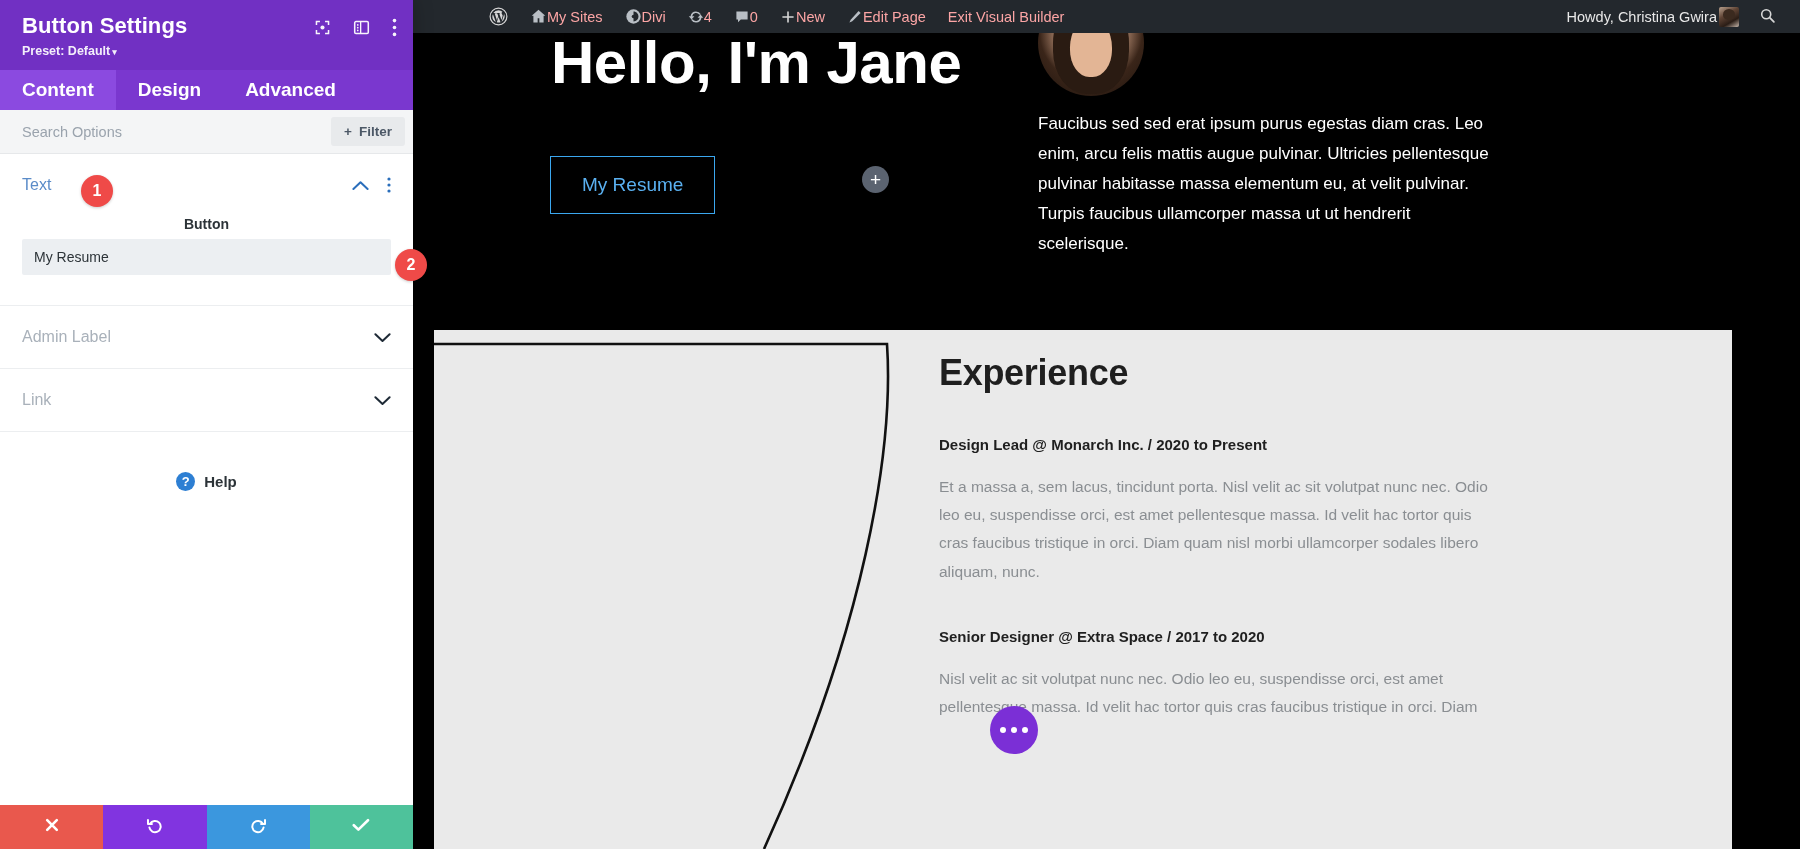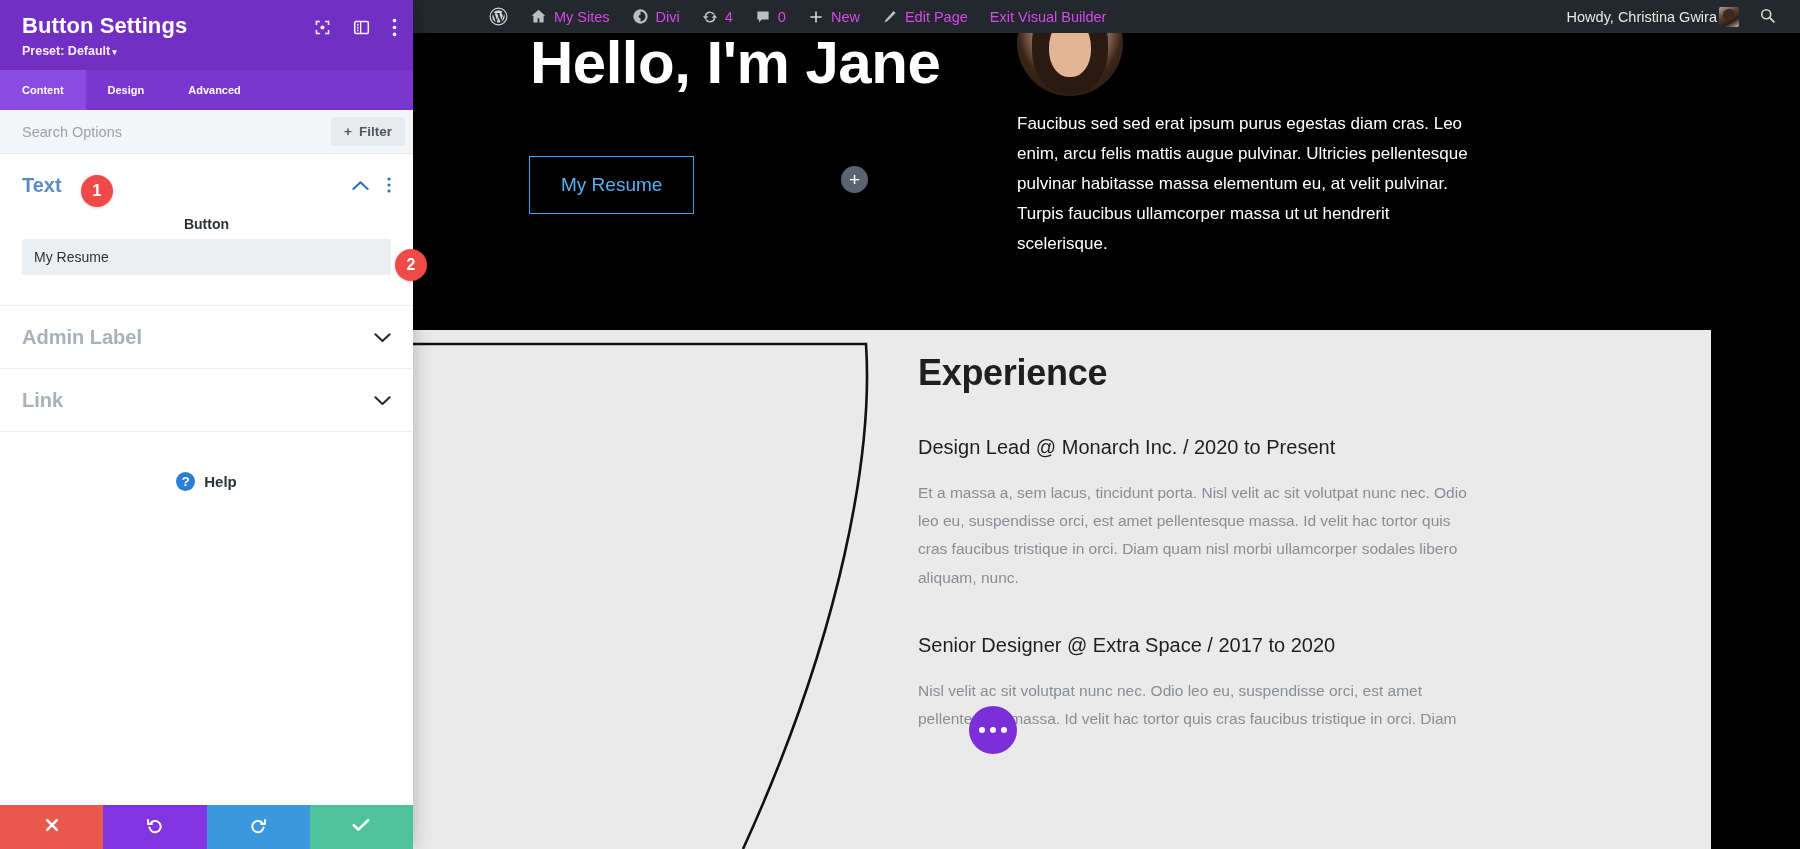--- a/index.html
+++ b/index.html
@@ -13,22 +13,22 @@
 
   
   .wp-adminbar {
     position: absolute; top: 0; left: 0; width: 1800px; height: 33px;
     background: #23282d; color: #e8e8e8;
     display: flex; align-items: center;
     font-size: 14.5px; z-index: 30;
   }
   .wp-left { display: flex; align-items: center; padding-left: 478px; gap: 0; }
   .ab-item {
-    display: flex; align-items: center; gap: 7px;
-    padding: 16px 11px; height: 33px; color: #d946ef;
+    display: flex; align-items: center; 
+    padding: 16px 11px; height: 33px; color: #fca5a5;
     white-space: nowrap; cursor: pointer;
   }
   .ab-icon { display: inline-flex; align-items: center; justify-content: center; }
   .ab-icon svg { display: block; }
   .wp-right {
     margin-left: auto; display: flex; align-items: center; padding-right: 14px;
   }
   .howdy { display: flex; align-items: center; gap: 2px; padding: 0 10px; cursor: pointer; height: 33px; }
   .avatar-mini {
     width: 20px; height: 20px; border-radius: 2px; overflow: hidden;
@@ -59,21 +59,21 @@
   .panel-preset { font-size: 12.5px; margin-top: 6px; opacity: .92; font-weight: 600; cursor: pointer; }
   .caret-sm { font-size: 9px; margin-left: 2px; }
   .head-icons { margin-left: auto; display: flex; align-items: center; gap: 22px; padding-top: 4px; }
   .hicon { cursor: pointer; opacity: .95; display:flex; }
 
   .panel-tabs {
     background: #7a37cf; display: flex; height: 40px; align-items: stretch;
   }
   .tab {
     display: flex; align-items: center; justify-content: center;
-    color: #fff; font-size: 11px; font-weight: 600;
+    color: #fff; font-size: 19px; font-weight: 600;
     padding: 16px 22px; cursor: pointer;
   }
   .tab.active { background: #8b4ae0; }
 
   .panel-search {
     height: 44px; background: #f4f5f6; border-bottom: 1px solid #e6e8ea;
     display: flex; align-items: center; padding: 0 8px 0 22px; position: relative;
   }
   .search-input {
     flex: 1; border: none; background: transparent; outline: none;
@@ -87,21 +87,21 @@
     padding: 7px 13px; display: flex; align-items: center; gap: 7px;
     cursor: pointer; font-family: "Liberation Sans", sans-serif;
   }
 
   .panel-body { flex: 1; overflow: hidden; background: #fff; }
 
   .toggle-section { border-bottom: 1px solid #eceef0; padding: 0 22px; }
   .toggle-head {
     display: flex; align-items: center; height: 62px; cursor: pointer; position: relative;
   }
-  .toggle-title { font-size: 20px; color: #5a8bc8; font-weight: 700; }
+  .toggle-title { font-size: 16px; color: #5a8bc8; font-weight: 400; }
   .toggle-title.closed { color: #a9b1ba; }
   .toggle-actions { margin-left: auto; display: flex; align-items: center; gap: 18px; }
   .chev { color: #2a6ebb; display:flex; cursor:pointer; }
   .chev.grey { color: #1e2a36; }
   .dots-v { display:flex; cursor:pointer; color:#2a6ebb; }
 
   .field-block { padding: 0 0 30px 0; }
   .field-label { font-size: 14px; font-weight: 700; color: #2c3338; margin-bottom: 7px; text-align: center; }
   .field-input {
     width: 100%; background: #eceff2; border: none; border-radius: 2px;
@@ -136,21 +136,21 @@
     background: #ef4a48; color: #fff; font-size: 16px; font-weight: 700;
     display: flex; align-items: center; justify-content: center;
     z-index: 60; box-shadow: 0 1px 3px rgba(0,0,0,.2);
     font-family: "Liberation Sans", sans-serif;
   }
   #badge1 { left: 81px; top: 175px; }
   #badge2 { left: 395px; top: 249px; }
 
   
   .page {
-    position: absolute; top: 33px; left: 413px;
+    position: absolute; top: 33px; left: 434px;
     width: 1298px; height: 816px; overflow: hidden; background: #a16207;
   }
   .hero {
     position: relative; background: #000; height: 297px; width: 100%;
   }
   .hero-inner { position: relative; height: 100%; }
   .hero-title {
     position: absolute; left: 117px; top: -5px;
     color: #fff; font-size: 60px; font-weight: 700; letter-spacing: -.5px;
     white-space: nowrap;
@@ -185,21 +185,21 @@
   .hero-para {
     position: absolute; left: 604px; top: 76px; width: 452px;
     color: #fff; font-size: 17px; line-height: 1.77;
   }
 
   .lower { position: relative; height: 519px; background: #eaeaea; }
   .swoosh { position: absolute; left: 0; top: 0; width: 700px; height: 519px; }
   .exp-wrap { position: absolute; left: 505px; top: 22px; width: 560px; }
   .exp-title { font-size: 36px; font-weight: 700; color: #1f1f1f; letter-spacing: -.3px; }
   .job { margin-top: 42px; }
-  .job-head { font-size: 20px; font-weight: 400; color: #1f1f1f; }
+  .job-head { font-size: 15px; font-weight: 700; color: #1f1f1f; }
   .job-desc { margin-top: 20px; font-size: 15.5px; line-height: 1.82; color: #8a8e92; }
   .fab-dots {
     position: absolute; left: 556px; top: 376px;
     width: 48px; height: 48px; border-radius: 50%; background: #7b2fd6;
     display: flex; align-items: center; justify-content: center; gap: 5px;
     cursor: pointer; z-index: 5;
   }
   .fab-dots span { width: 6px; height: 6px; border-radius: 50%; background: #fff; }
 </style>
 </head>

